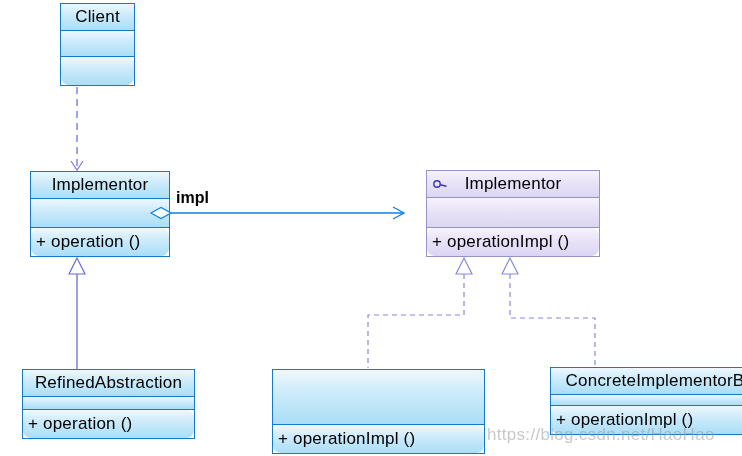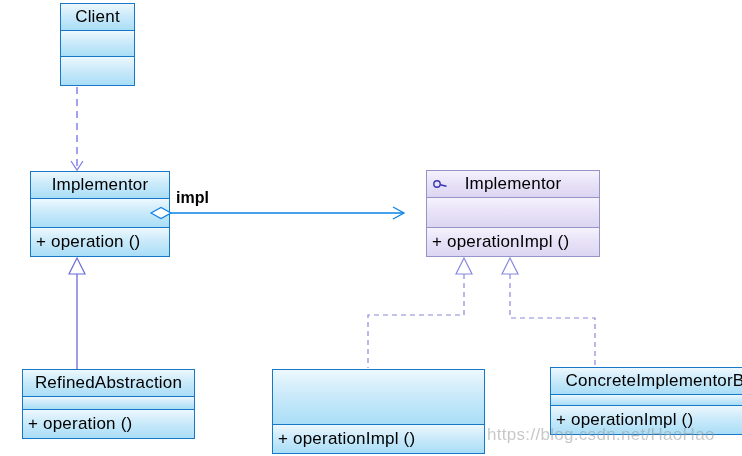--- a/index.html
+++ b/index.html
@@ -51,20 +51,21 @@
   .c-methods{
     height:28px;
     flex:0 0 28px;
     display:flex;
     align-items:center;
     padding-left:5px;
     font-size:17px;
     color:#000;
     white-space:nowrap;
     letter-spacing:0.2px;
+    border-radius:8px;
   }
   .iface-icon{
     position:absolute;
     left:5px;
     top:5px;
   }
   
   #connectors{
     position:absolute;
     left:0;top:0;

